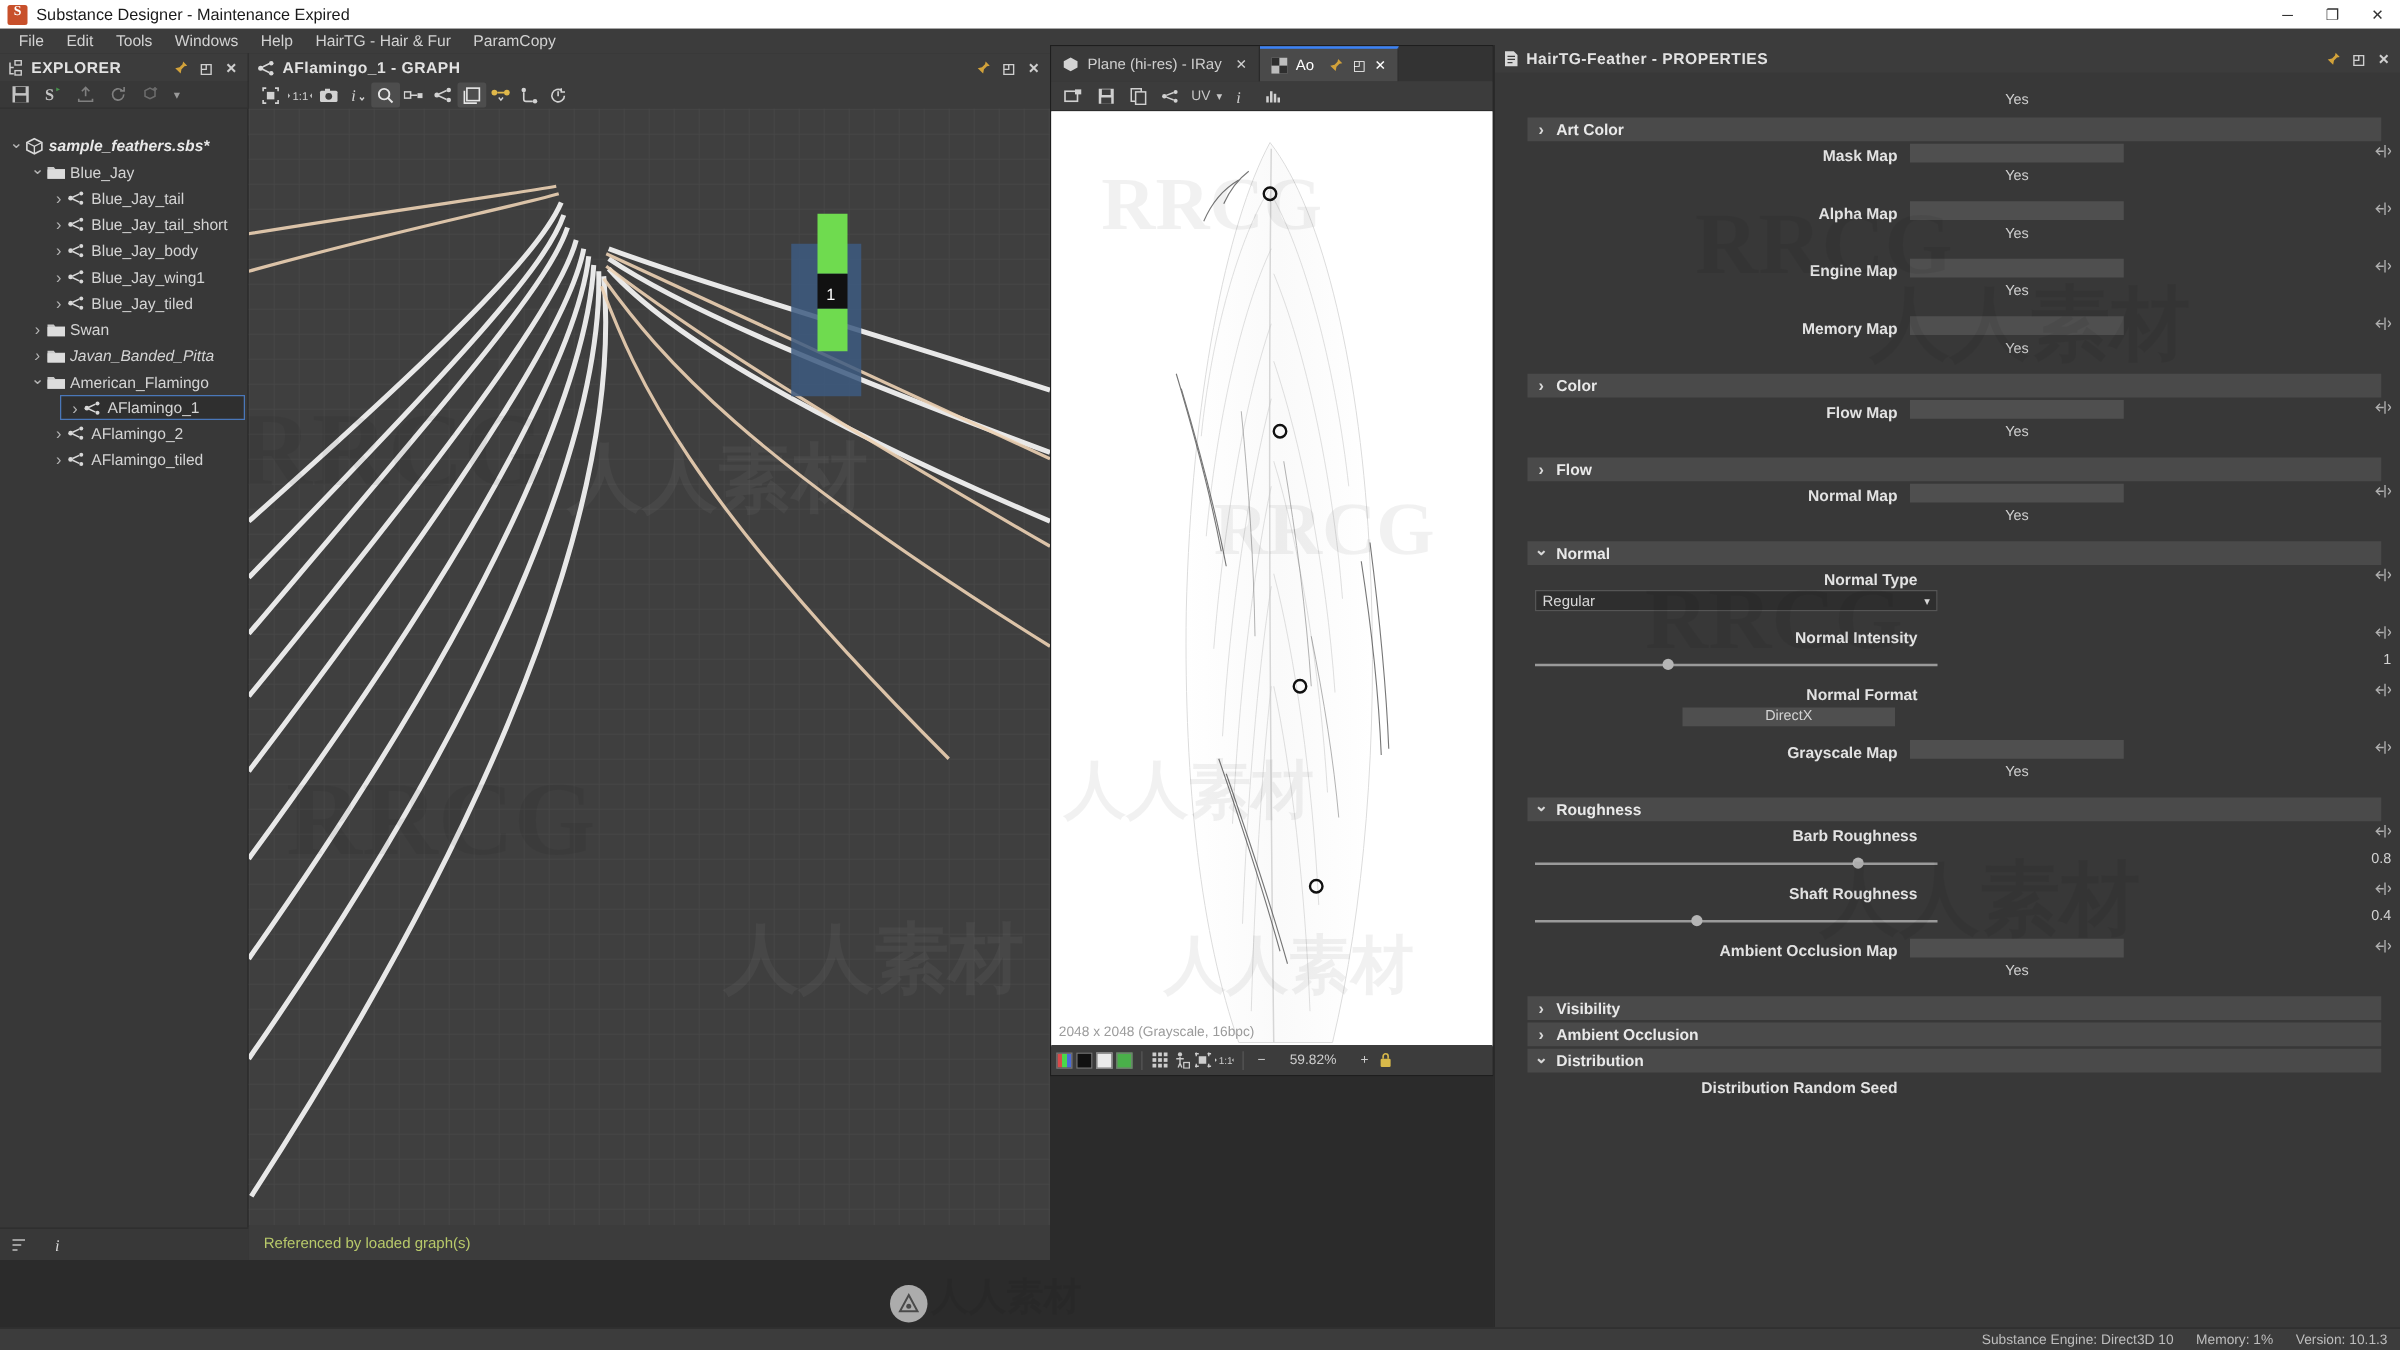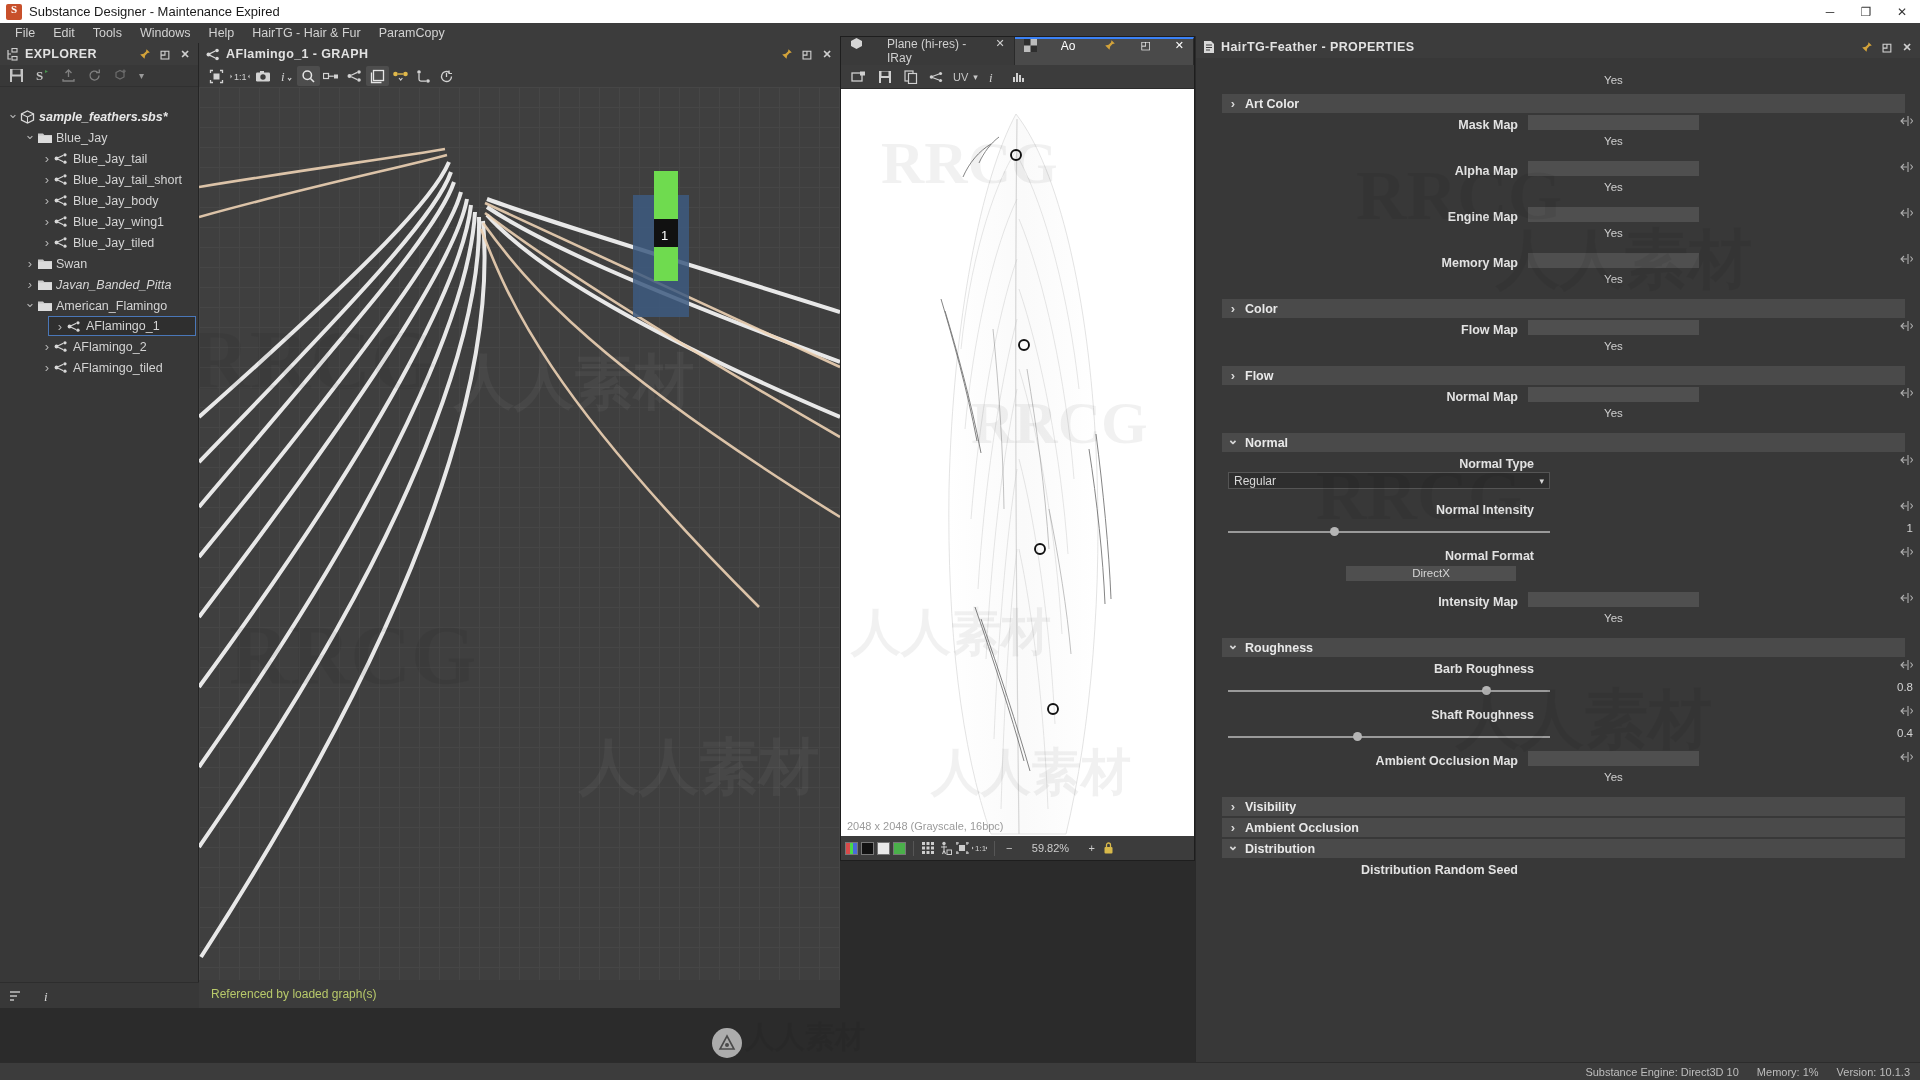--- a/index.html
+++ b/index.html
@@ -129,21 +129,21 @@
     color:#b8c96a; font-size:12px;
   }
 
   
   .viewer {
     position:absolute; left:840px; top:36px; width:355px; height:825px;
     background:#383838; border:1px solid #1e1e1e;
   }
   .v-tabs { height:28px; background:#333333; display:flex; align-items:stretch; }
   .v-tab {
-    display:flex; align-items:flex-start; gap:24px; padding:0 9px;
+    display:flex; align-items:center; gap:7px; padding:0 9px;
     font-size:12px; color:#cfcfcf; background:#3a3a3a;
     border-right:1px solid #2a2a2a;
   }
   .v-tab.active {
     background:#4a4a4a; border-top:2px solid #3b82f6; color:#fff;
   }
   .v-toolbar {
     height:24px; background:#3c3c3c; display:flex; align-items:center;
     gap:3px; padding-left:6px; border-bottom:1px solid #2c2c2c;
   }
@@ -1030,21 +1030,21 @@
           <span class="reset-ic">
             <svg width="13" height="12" viewBox="0 0 13 12">
               <path d="M1 6h6M4 3 1 6l3 3" stroke="#aeaeae" fill="none" stroke-width="1.1"></path>
               <path d="M8 1v10" stroke="#aeaeae" stroke-width="1.1"></path>
               <path d="M10.5 3.5 12.5 6l-2 2.5" stroke="#aeaeae" fill="none" stroke-width="1.1"></path>
             </svg>
           </span>
           <div class="dx-btn">DirectX</div>
         </div>
         <div class="prow">
-          <div class="p-lbl">Intensity Map</div>
+          <div class="p-lbl">Grayscale Map</div>
           <span class="reset-ic">
             <svg width="13" height="12" viewBox="0 0 13 12">
               <path d="M1 6h6M4 3 1 6l3 3" stroke="#aeaeae" fill="none" stroke-width="1.1"></path>
               <path d="M8 1v10" stroke="#aeaeae" stroke-width="1.1"></path>
               <path d="M10.5 3.5 12.5 6l-2 2.5" stroke="#aeaeae" fill="none" stroke-width="1.1"></path>
             </svg>
           </span>
           <div class="p-ctrl">
             <div class="btn-wide"></div>
           </div>

